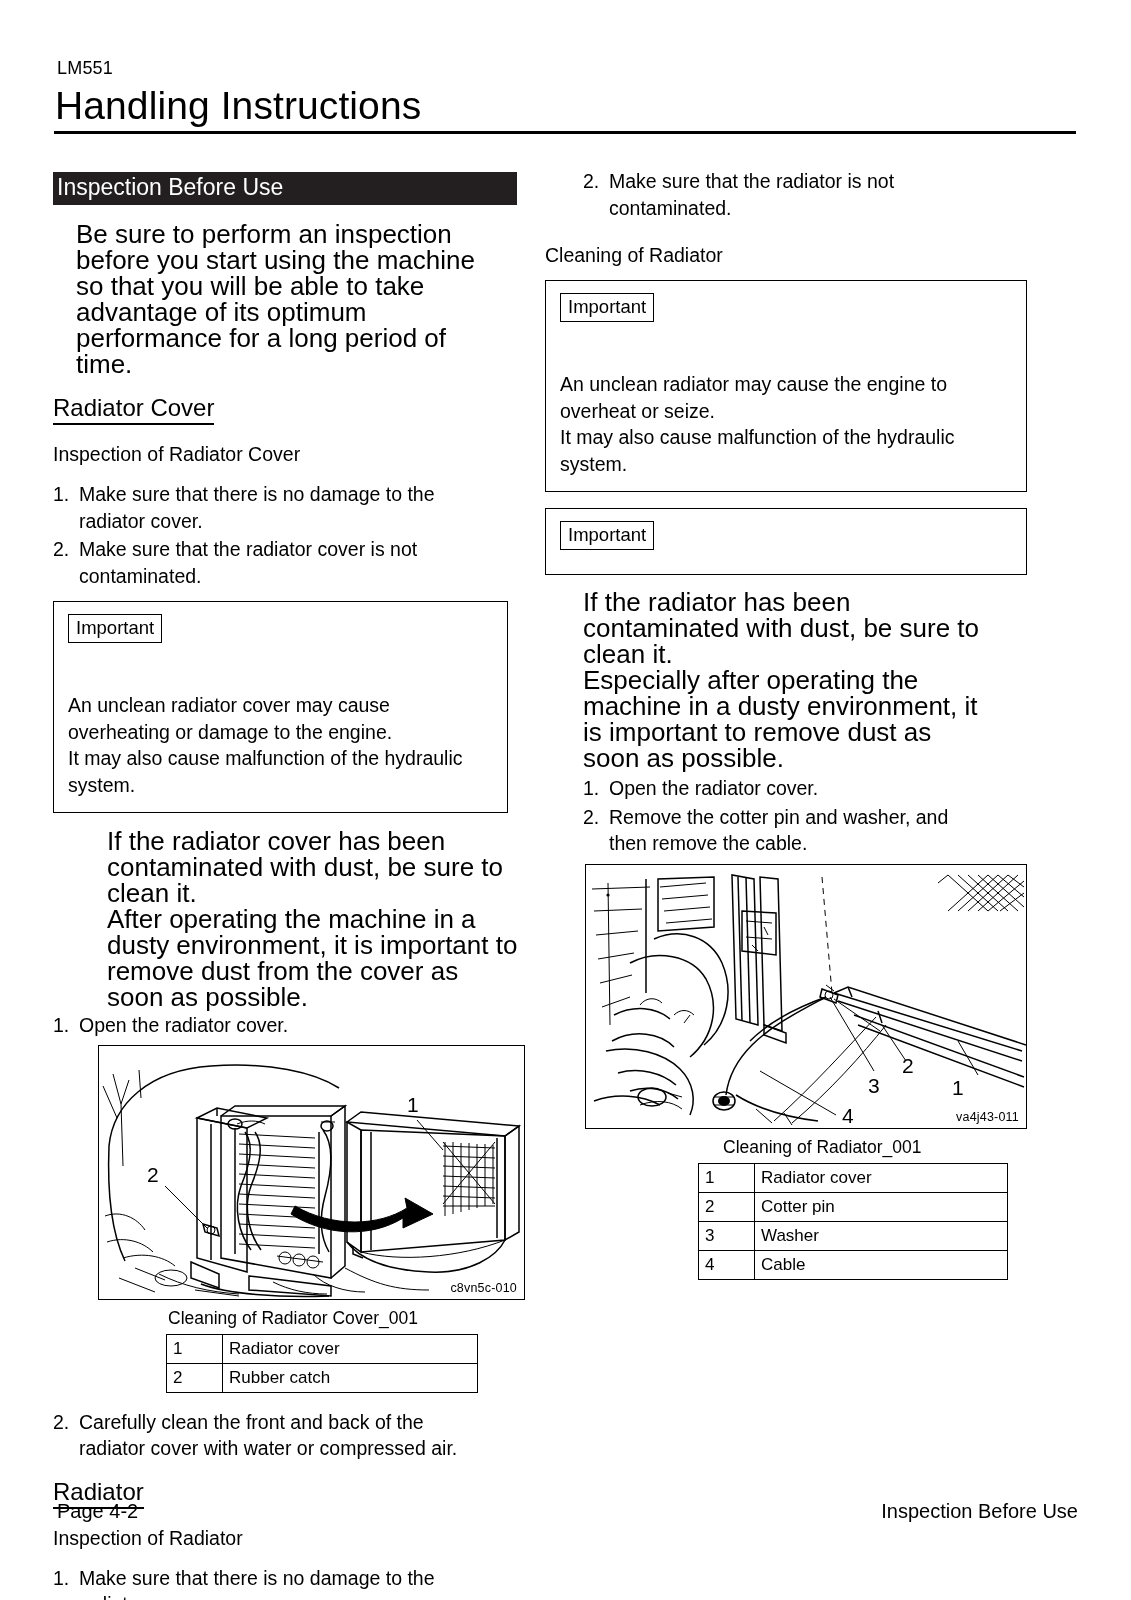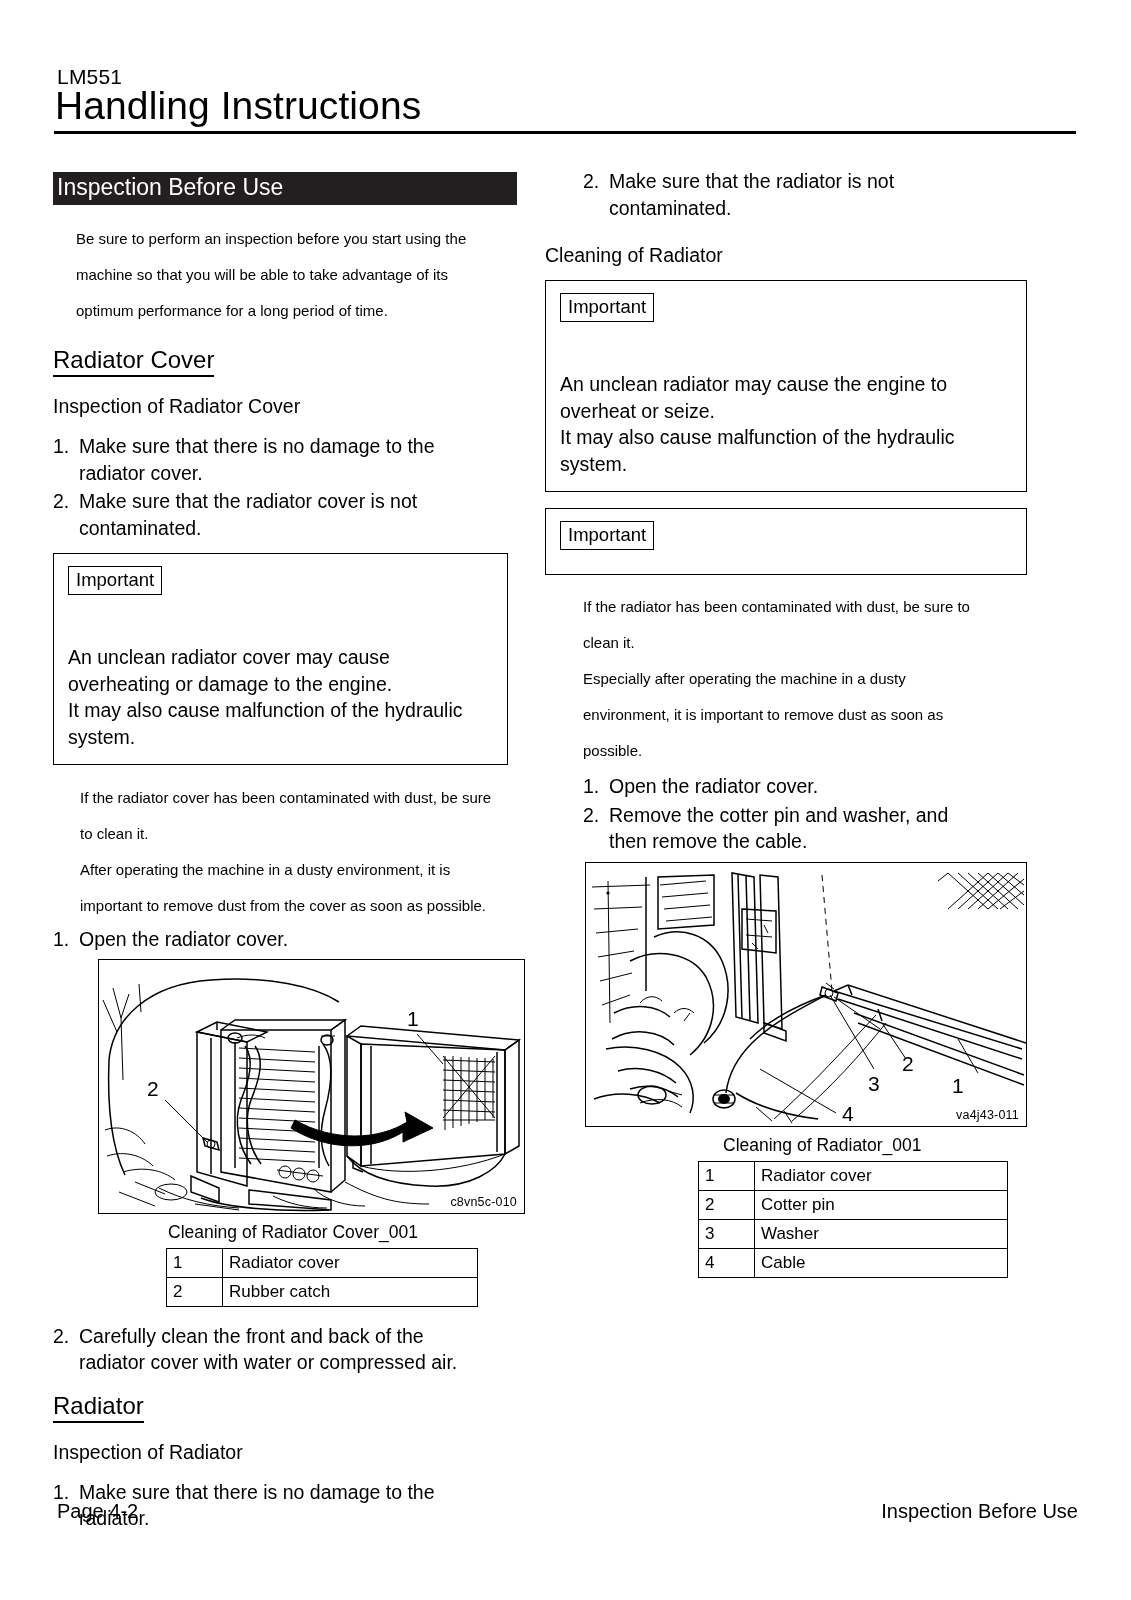--- a/index.html
+++ b/index.html
@@ -19,22 +19,22 @@
     position: relative;
     width: 1131px;
     height: 1600px;
     overflow: hidden;
   }
 
   
   .doc-code {
     position: absolute;
     left: 57px;
-    top: 65px;
-    font-size: 21px;
+    top: 58px;
+    font-size: 18px;
     letter-spacing: 0.2px;
   }
   .doc-title {
     position: absolute;
     left: 55px;
     top: 84px;
     font-size: 39px;
     letter-spacing: 0.1px;
   }
   .header-rule {
@@ -66,25 +66,25 @@
     color: #ffffff;
     font-size: 23px;
     padding: 4px 4px 6px 4px;
     line-height: 1.0;
     width: 464px;
     box-sizing: border-box;
   }
 
   
   .para {
-    font-size: 15px;
-    line-height: 36px;
+    font-size: 26px;
+    line-height: 26px;
   }
   .indent-1 { margin-left: 23px; }
-  .indent-2 { margin-left: 27px; }
+  .indent-2 { margin-left: 54px; }
 
   .h-underline {
     font-size: 24px;
     display: inline-block;
     border-bottom: 2px solid #000;
     padding-bottom: 1px;
     line-height: 28px;
   }
   .h2-wrap { margin-top: 17px; }
 

